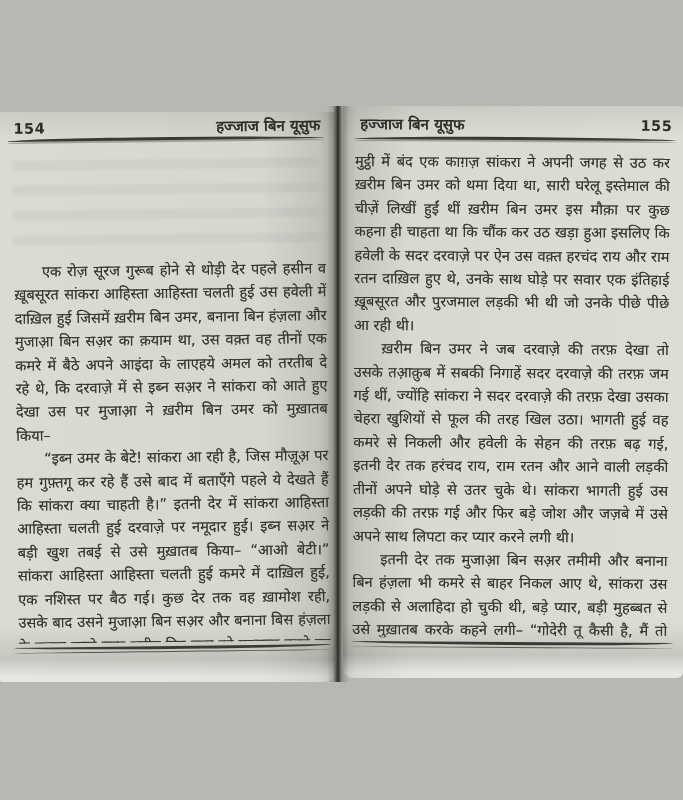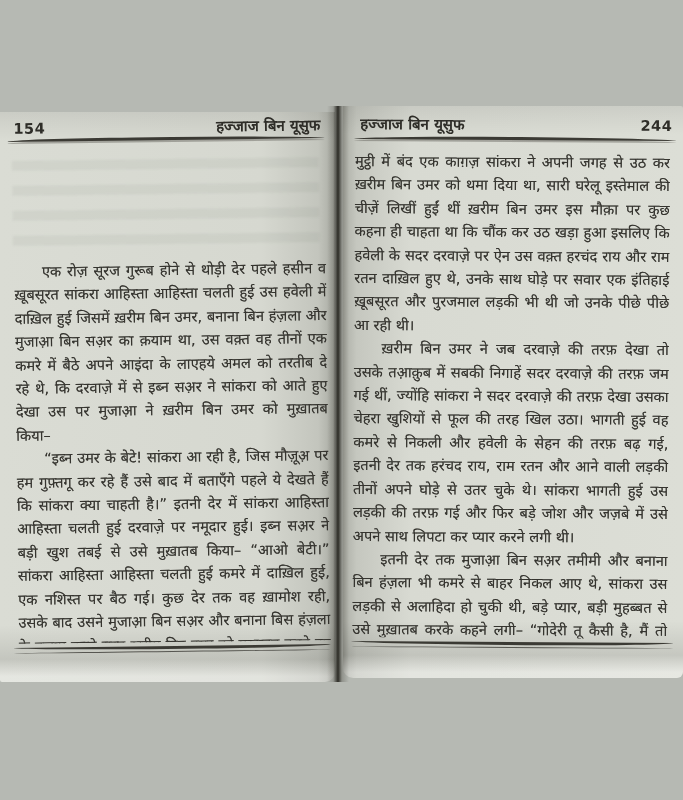--- a/index.html
+++ b/index.html
@@ -155,21 +155,21 @@
           <span class="thick"></span>
           <span class="thin"></span>
         </div>
       </div>
     </div>
 
     <div class="page right">
       <div class="page-inner tilt-right">
         <div class="page-header">
           <span class="running">हज्जाज बिन यूसुफ</span>
-          <span class="pageno">244</span>
+          <span class="pageno">155</span>
         </div>
         <div class="header-rule"></div>
         <div class="text-block">
           <p class="para">मुट्ठी में बंद एक काग़ज़ सांकरा ने अपनी जगह से उठ कर ख़रीम बिन उमर को थमा दिया था, सारी घरेलू इस्तेमाल की चीज़ें लिखीं हुईं थीं ख़रीम बिन उमर इस मौक़ा पर कुछ कहना ही चाहता था कि चौंक कर उठ खड़ा हुआ इसलिए कि हवेली के सदर दरवाज़े पर ऐन उस वक़्त हरचंद राय और राम रतन दाख़िल हुए थे, उनके साथ घोड़े पर सवार एक इंतिहाई ख़ूबसूरत और पुरजमाल लड़की भी थी जो उनके पीछे पीछे आ रही थी।</p>
           <p class="para indent">ख़रीम बिन उमर ने जब दरवाज़े की तरफ़ देखा तो उसके तआ़क़ुब में सबकी निगाहें सदर दरवाज़े की तरफ़ जम गई थीं, ज्योंहि सांकरा ने सदर दरवाज़े की तरफ़ देखा उसका चेहरा खुशियों से फूल की तरह खिल उठा। भागती हुई वह कमरे से निकली और हवेली के सेहन की तरफ़ बढ़ गई, इतनी देर तक हरंचद राय, राम रतन और आने वाली लड़की तीनों अपने घोड़े से उतर चुके थे। सांकरा भागती हुई उस लड़की की तरफ़ गई और फिर बड़े जोश और जज़बे में उसे अपने साथ लिपटा कर प्यार करने लगी थी।</p>
           <p class="para indent">इतनी देर तक मुजाआ़ बिन सअ़र तमीमी और बनाना बिन हंज़ला भी कमरे से बाहर निकल आए थे, सांकरा उस लड़की से अलाहिदा हो चुकी थी, बड़े प्यार, बड़ी मुहब्बत से उसे मुख़ातब करके कहने लगी– “गोदेरी तू कैसी है, मैं तो उम्मीद और तवक़्क़ो न कर सकती थी कि तू भी यहां मुझ से मिल सकती है।”</p>
 
         </div>
         <div class="footer-rule">
           <span class="thick"></span>

